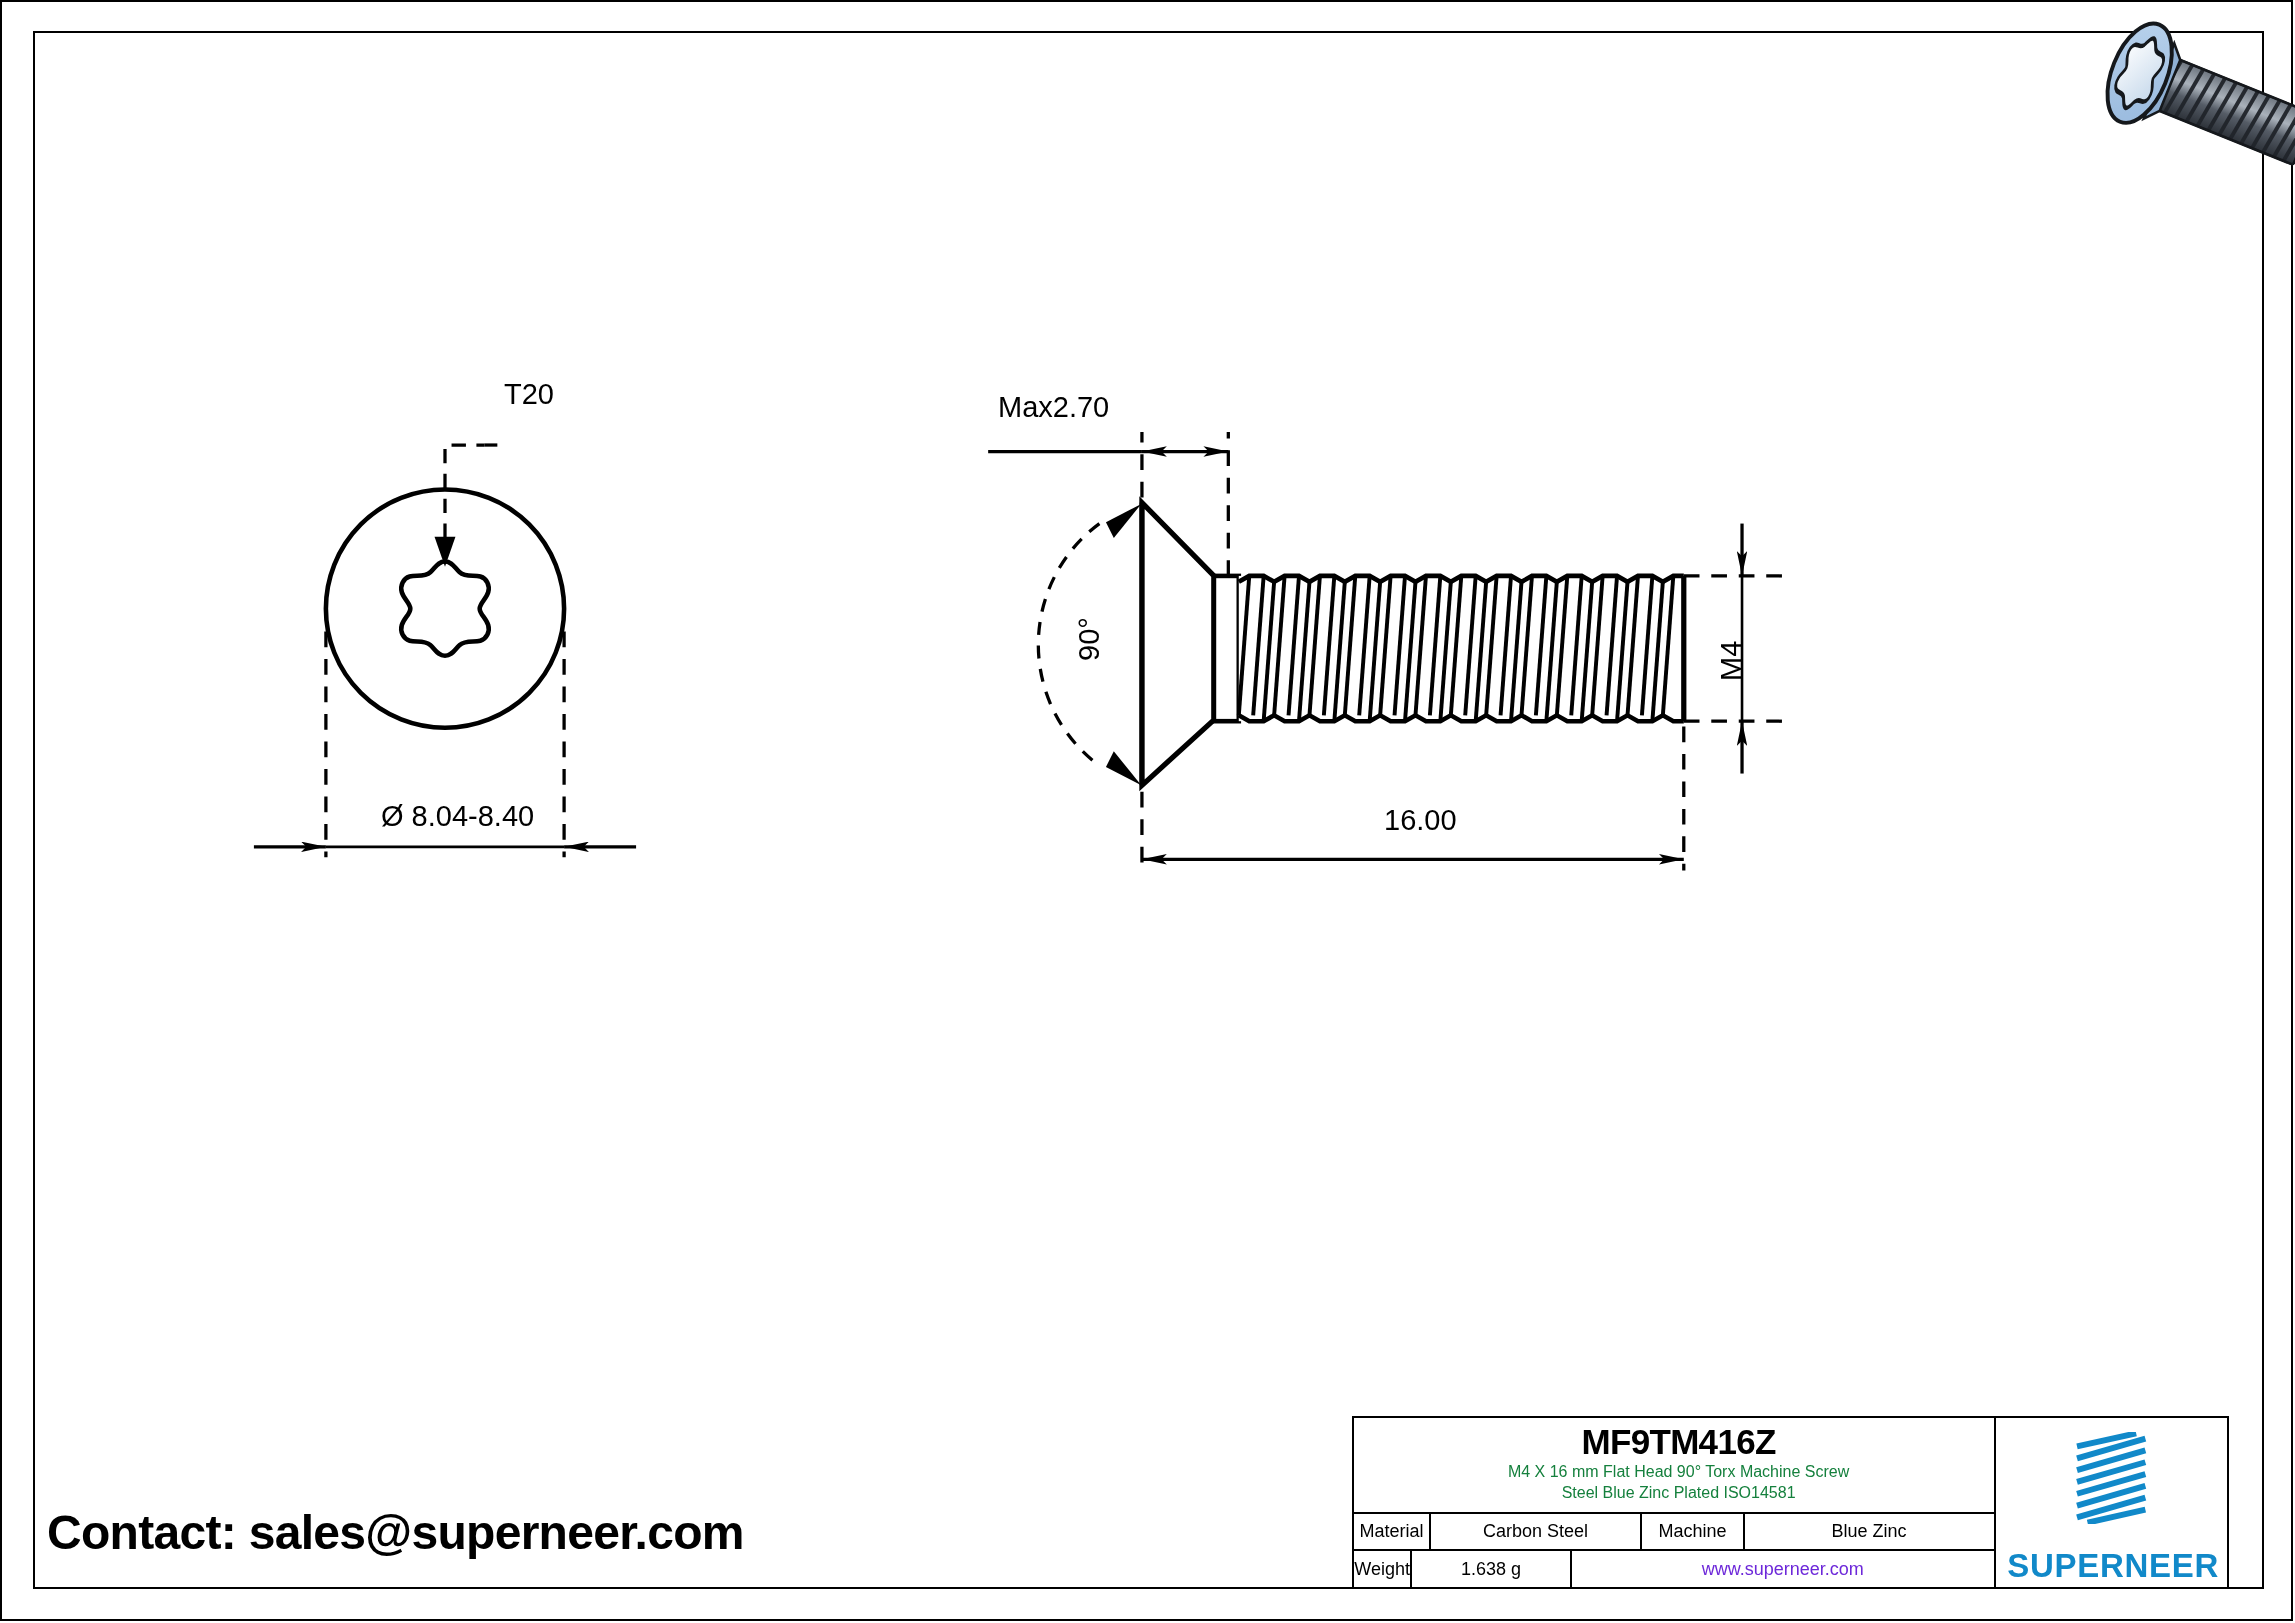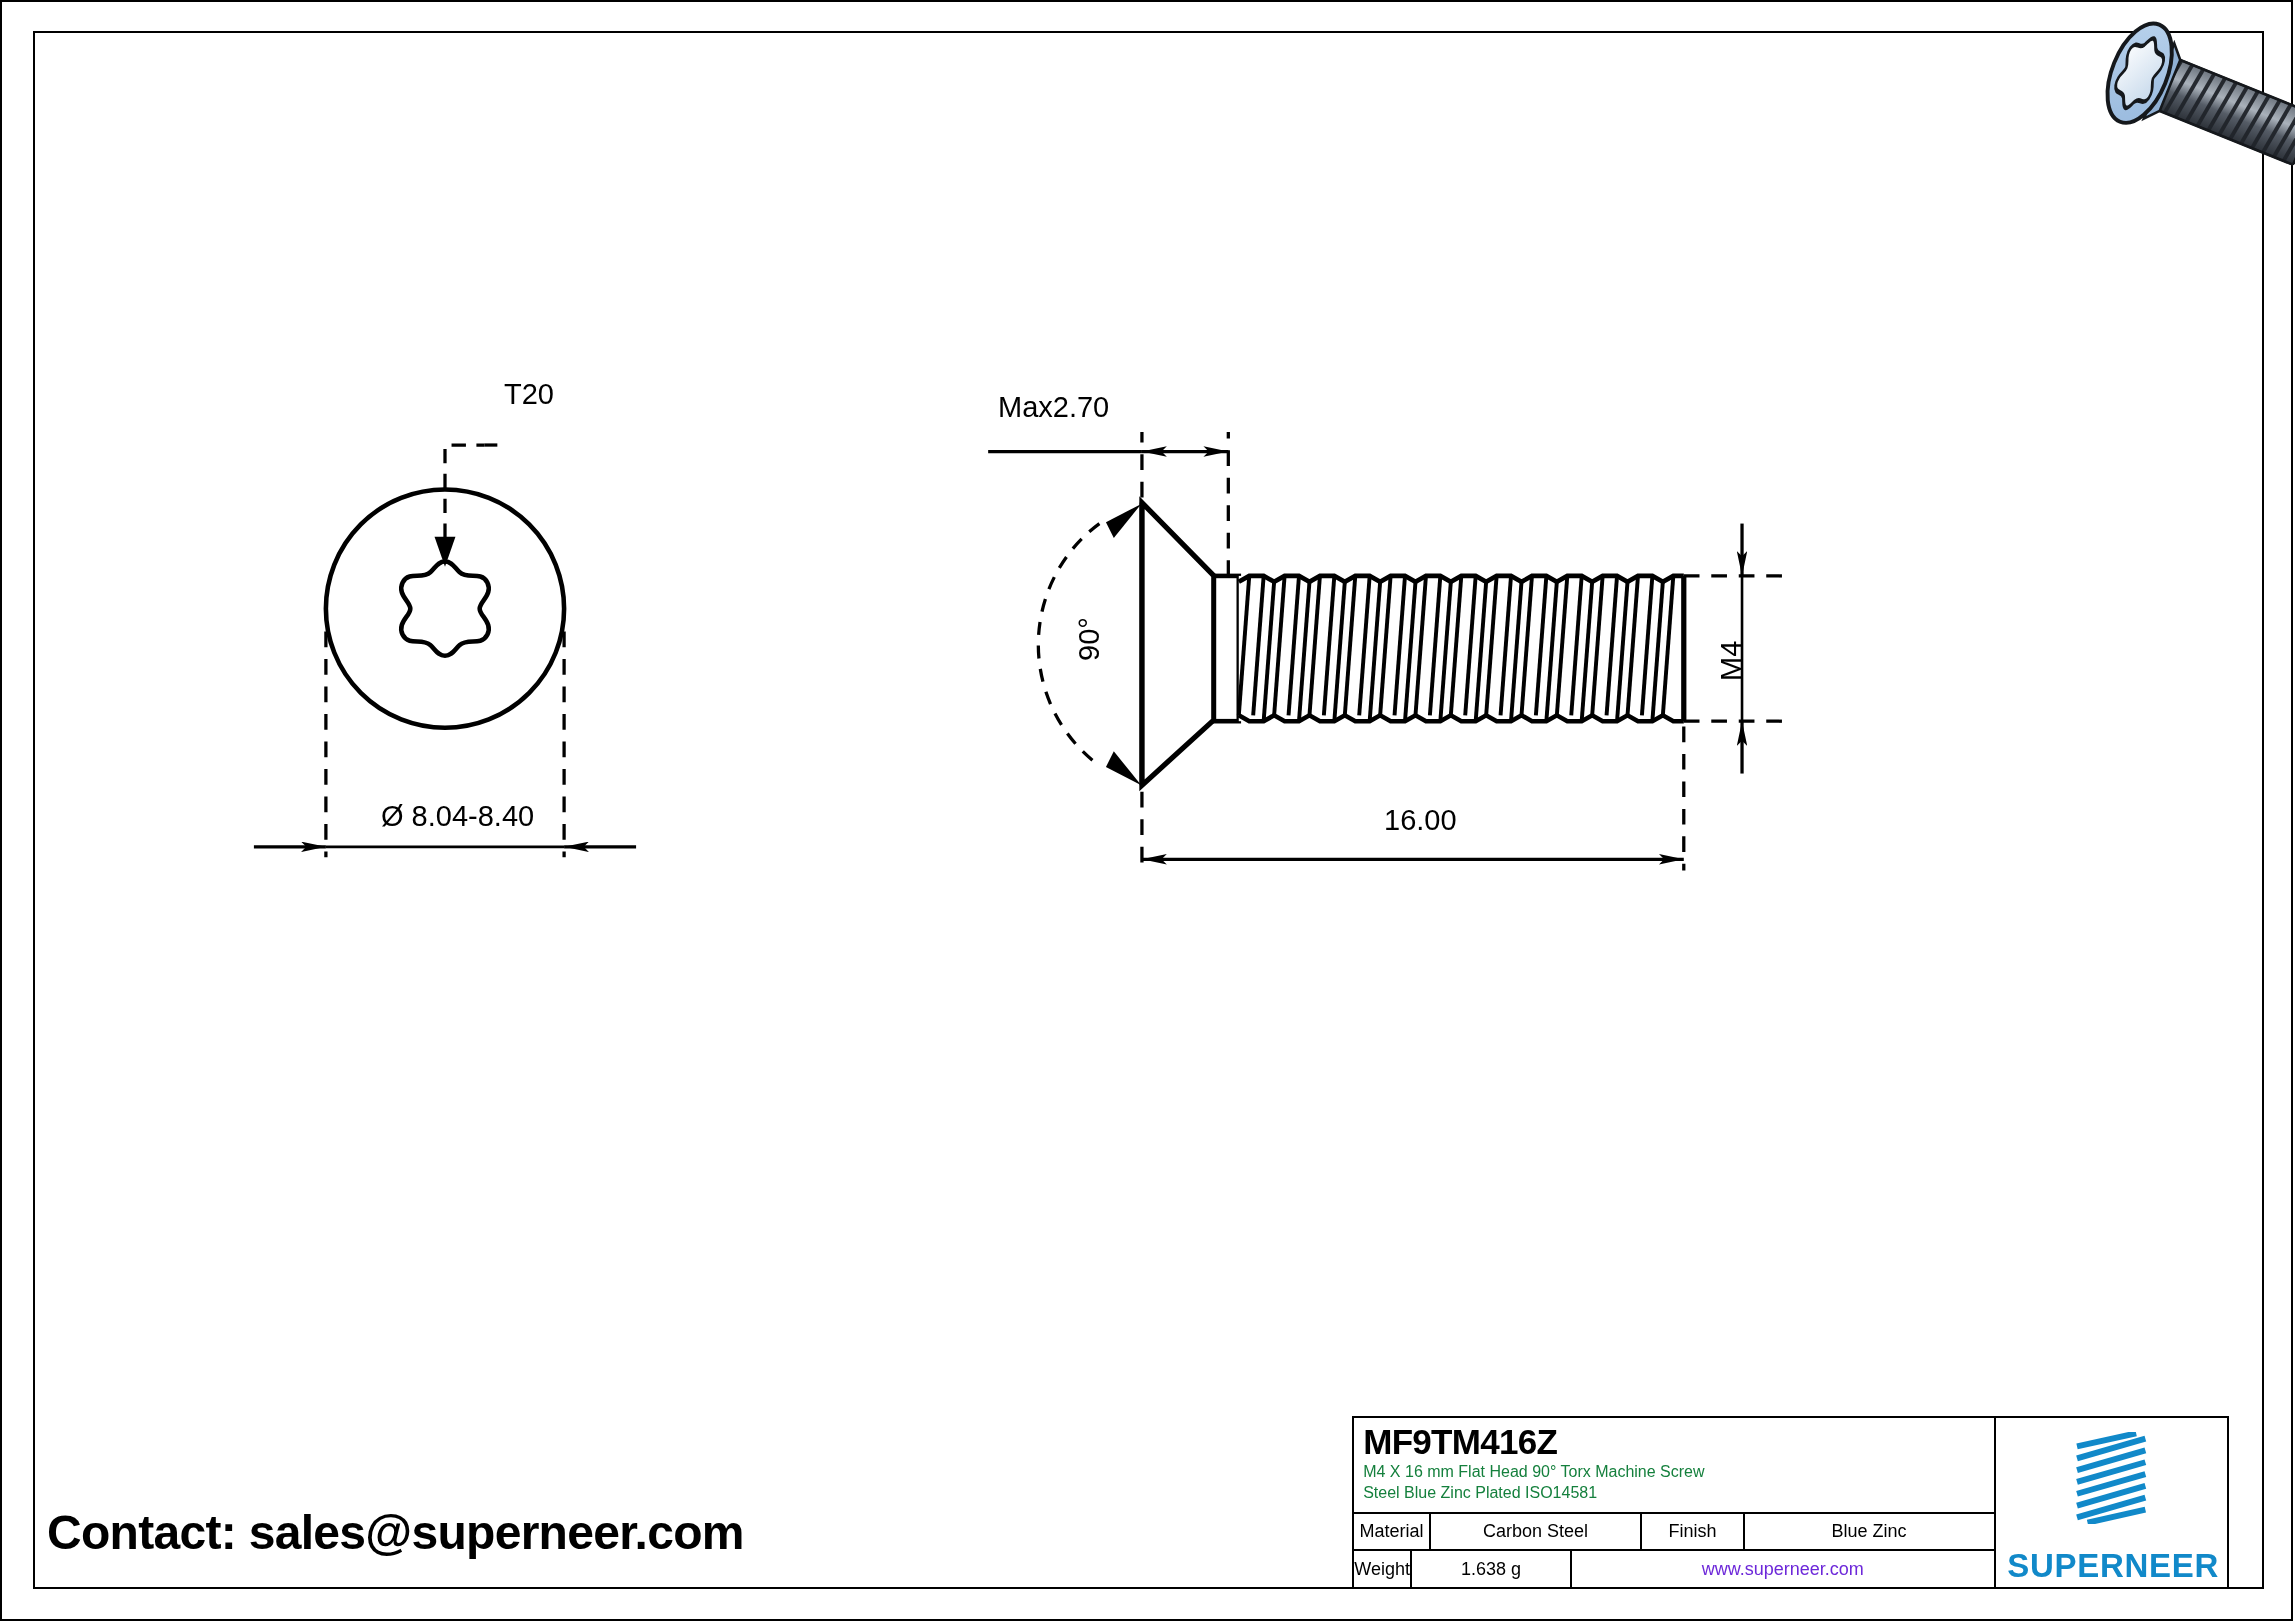--- a/index.html
+++ b/index.html
@@ -60,20 +60,21 @@
     box-sizing: border-box;
     display: flex;
     background: #ffffff;
   }
   .tb-left {
     width: 642px;
     border-right: 2.6px solid #000000;
     box-sizing: border-box;
     display: flex;
     flex-direction: column;
+    text-align: center;
   }
   .tb-desc {
     height: 97px;
     border-bottom: 2px solid #000000;
     box-sizing: border-box;
     padding: 3.9px 0 0 9.2px;
   }
   .tb-partno {
     font-size: 35px;
     font-weight: bold;
@@ -362,21 +363,21 @@
 
       <div class="tb-desc">
         <div class="tb-partno">MF9TM416Z</div>
         <div class="tb-line">M4  X 16 mm Flat Head 90°  Torx Machine Screw</div>
         <div class="tb-line">Steel Blue Zinc Plated ISO14581</div>
       </div>
 
       <div class="tb-row row1">
         <div class="tb-cell c-label">Material</div>
         <div class="tb-cell c-value">Carbon Steel</div>
-        <div class="tb-cell c-finish">Finish</div>
+        <div class="tb-cell c-finish">Machine</div>
         <div class="tb-cell c-fvalue last">Blue Zinc</div>
       </div>
 
       <div class="tb-row row2">
         <div class="tb-cell c-label">Weight</div>
         <div class="tb-cell c-value">1.638 g</div>
         <div class="tb-cell c-web last web-link">www.superneer.com</div>
       </div>
 
     </div>

